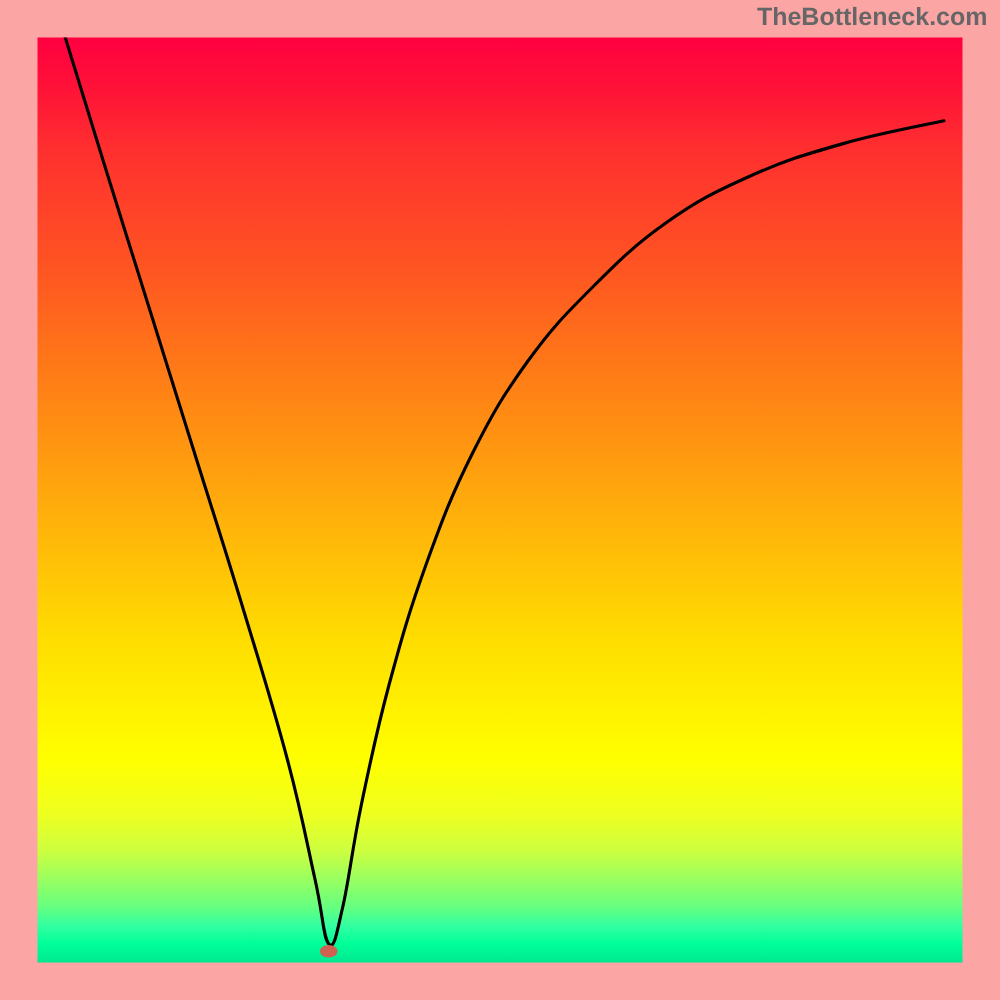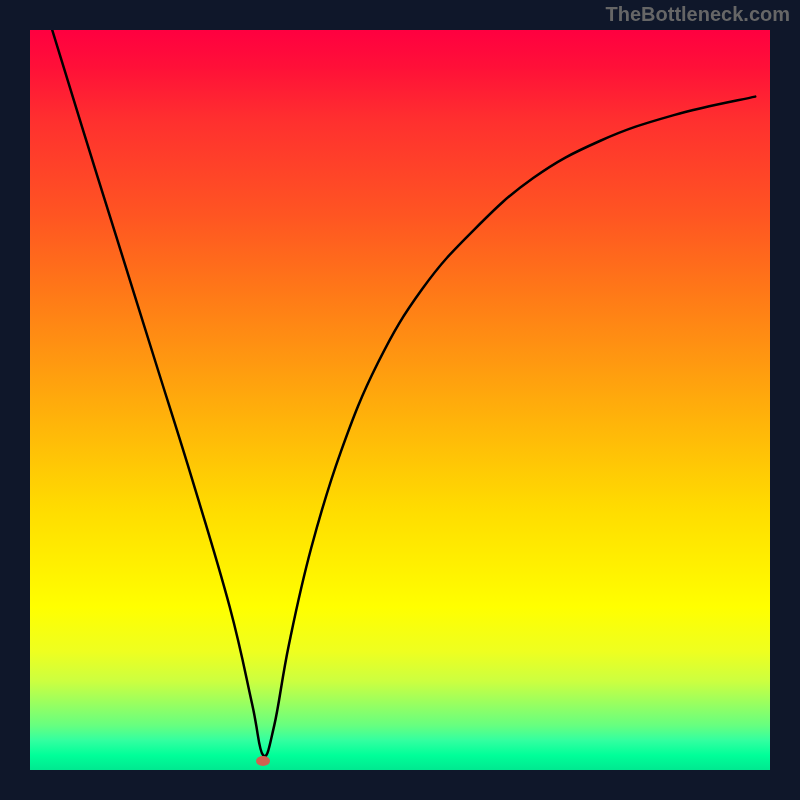--- a/index.html
+++ b/index.html
@@ -1,20 +1,20 @@
 <!DOCTYPE html>
 <html><head>
 <meta charset="utf-8">
 <style>
   * { margin: 0; padding: 0; box-sizing: border-box; }
   html, body { width: 800px; height: 800px; overflow: hidden; }
   .outer {
     width: 800px;
     height: 800px;
-    background: #0f172a;
+    background: #fca5a5;
     position: relative;
   }
   .watermark {
     position: absolute;
     top: 3px;
     right: 10px;
     color: #666;
     font-family: Arial, sans-serif;
     font-size: 20px;
     font-weight: bold;

